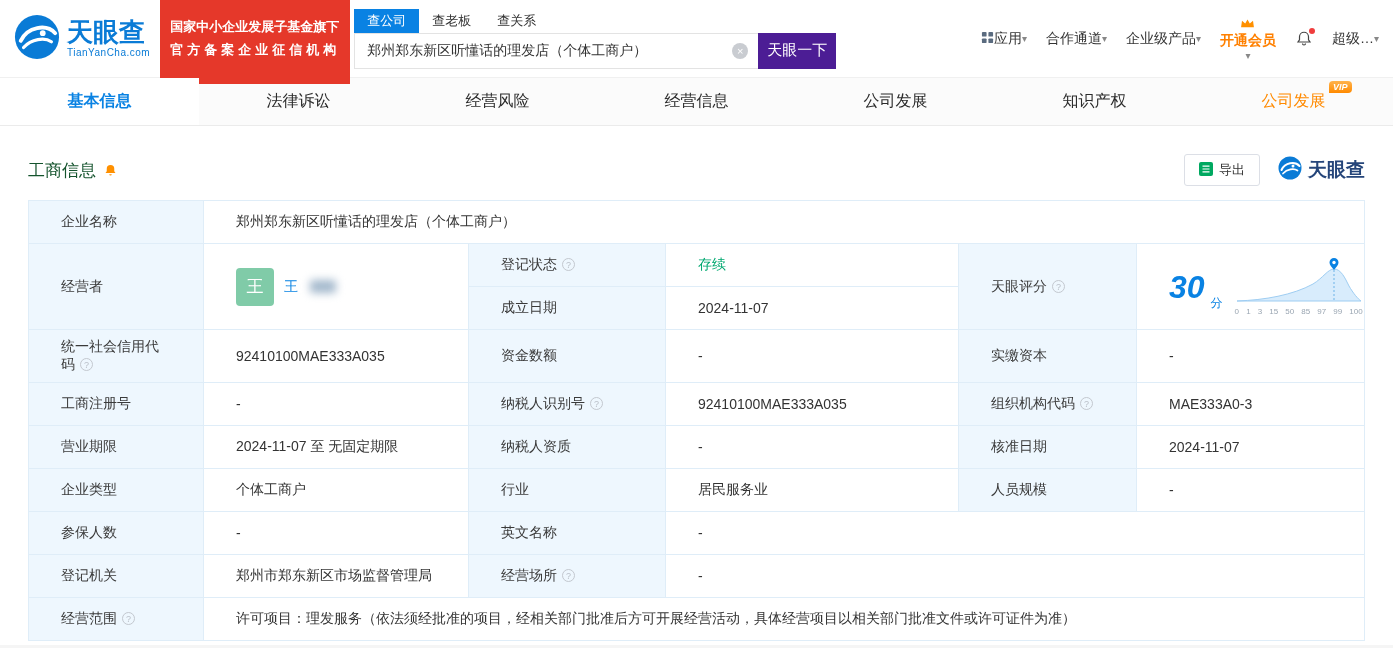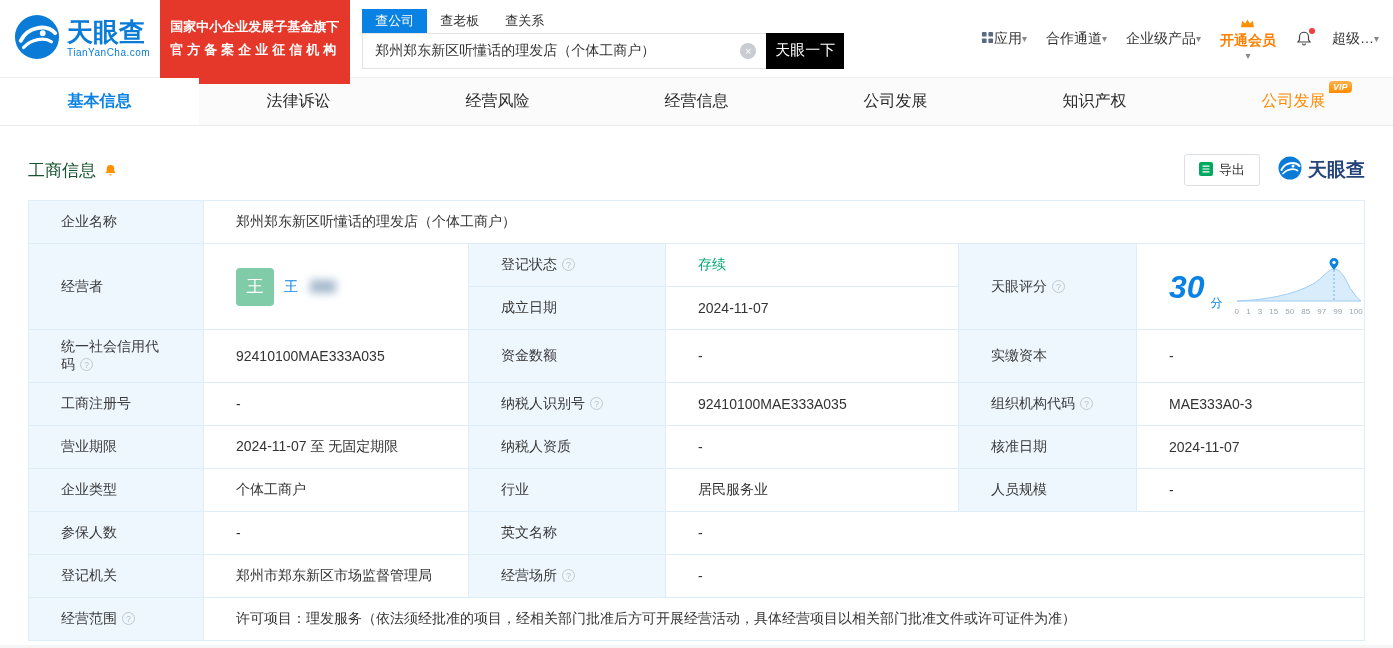--- a/index.html
+++ b/index.html
@@ -13,29 +13,29 @@
     font-family: "Liberation Sans", "DejaVu Sans", sans-serif;
   }
   
   .header { height: 78px; display: flex; align-items: center; padding: 0 14px; border-bottom: 1px solid #f0f0f0; background: #fff; }
   .logo { display: flex; align-items: center; gap: 7px; flex-shrink: 0; }
   .logo-txt { display: flex; flex-direction: column; line-height: 1.05; }
   .logo-name { font-size: 26px; font-weight: bold; color: #0a7bd6; }
   .logo-domain { font-size: 10px; color: #0a7bd6; letter-spacing: .5px; margin-top: 2px; }
   .badge { margin-left: 10px; background: #e5382a; color: #fff; font-size: 13px; font-weight: bold; padding: 23px 10px; line-height: 1.75; flex-shrink: 0; }
   .badge .l2 { letter-spacing: 4px; }
-  .search { margin-left: 12px; flex-shrink: 0; }
+  .search { margin-left: 4px; flex-shrink: 0; }
   .search-tabs { display: flex; font-size: 13px; }
   .search-tab { padding: 3px 13px; cursor: pointer; color: #333; }
   .search-tab.active { background: #0982e3; color: #fff; }
   .search-row { display: flex; position: relative; }
   .search-input { width: 404px; height: 36px; border: 1px solid #e3e3e3; border-right: none; padding: 0 34px 0 12px; font-size: 14px; color: #333; outline: none; }
   .clear-icon { position: absolute; right: 88px; top: 10px; width: 16px; height: 16px; border-radius: 50%; background: #c9ccd1; color: #fff; font-size: 11px; line-height: 16px; text-align: center; cursor: pointer; }
   .clear-icon::after { content: "×"; }
-  .search-btn { width: 78px; height: 36px; background: #000000; color: #fff; border: none; font-size: 15px; cursor: pointer; }
+  .search-btn { width: 78px; height: 36px; background: #4c1d95; color: #fff; border: none; font-size: 15px; cursor: pointer; }
   .nav { margin-left: auto; display: flex; align-items: center; gap: 19px; font-size: 14px; white-space: nowrap; flex-shrink: 0; }
   .nav-item { display: flex; align-items: center; color: #333; cursor: pointer; }
   .caret { color: #888; font-size: 10px; }
   .vip-nav { color: #ff8000; font-weight: bold; flex-direction: column; }
   .bell-wrap { position: relative; display: inline-flex; }
   .bell-dot { position: absolute; top: -2px; right: -2px; width: 6px; height: 6px; border-radius: 50%; background: #f03d3d; }
   
   .tabbar { height: 48px; display: flex; background: #fbfbfb; border-bottom: 1px solid #ebebeb; }
   .tab { flex: 1; display: flex; align-items: center; justify-content: center; font-size: 16px; color: #2b2b2b; cursor: pointer; }
   .tab.active { background: #fff; color: #0982e3; font-weight: bold; }

